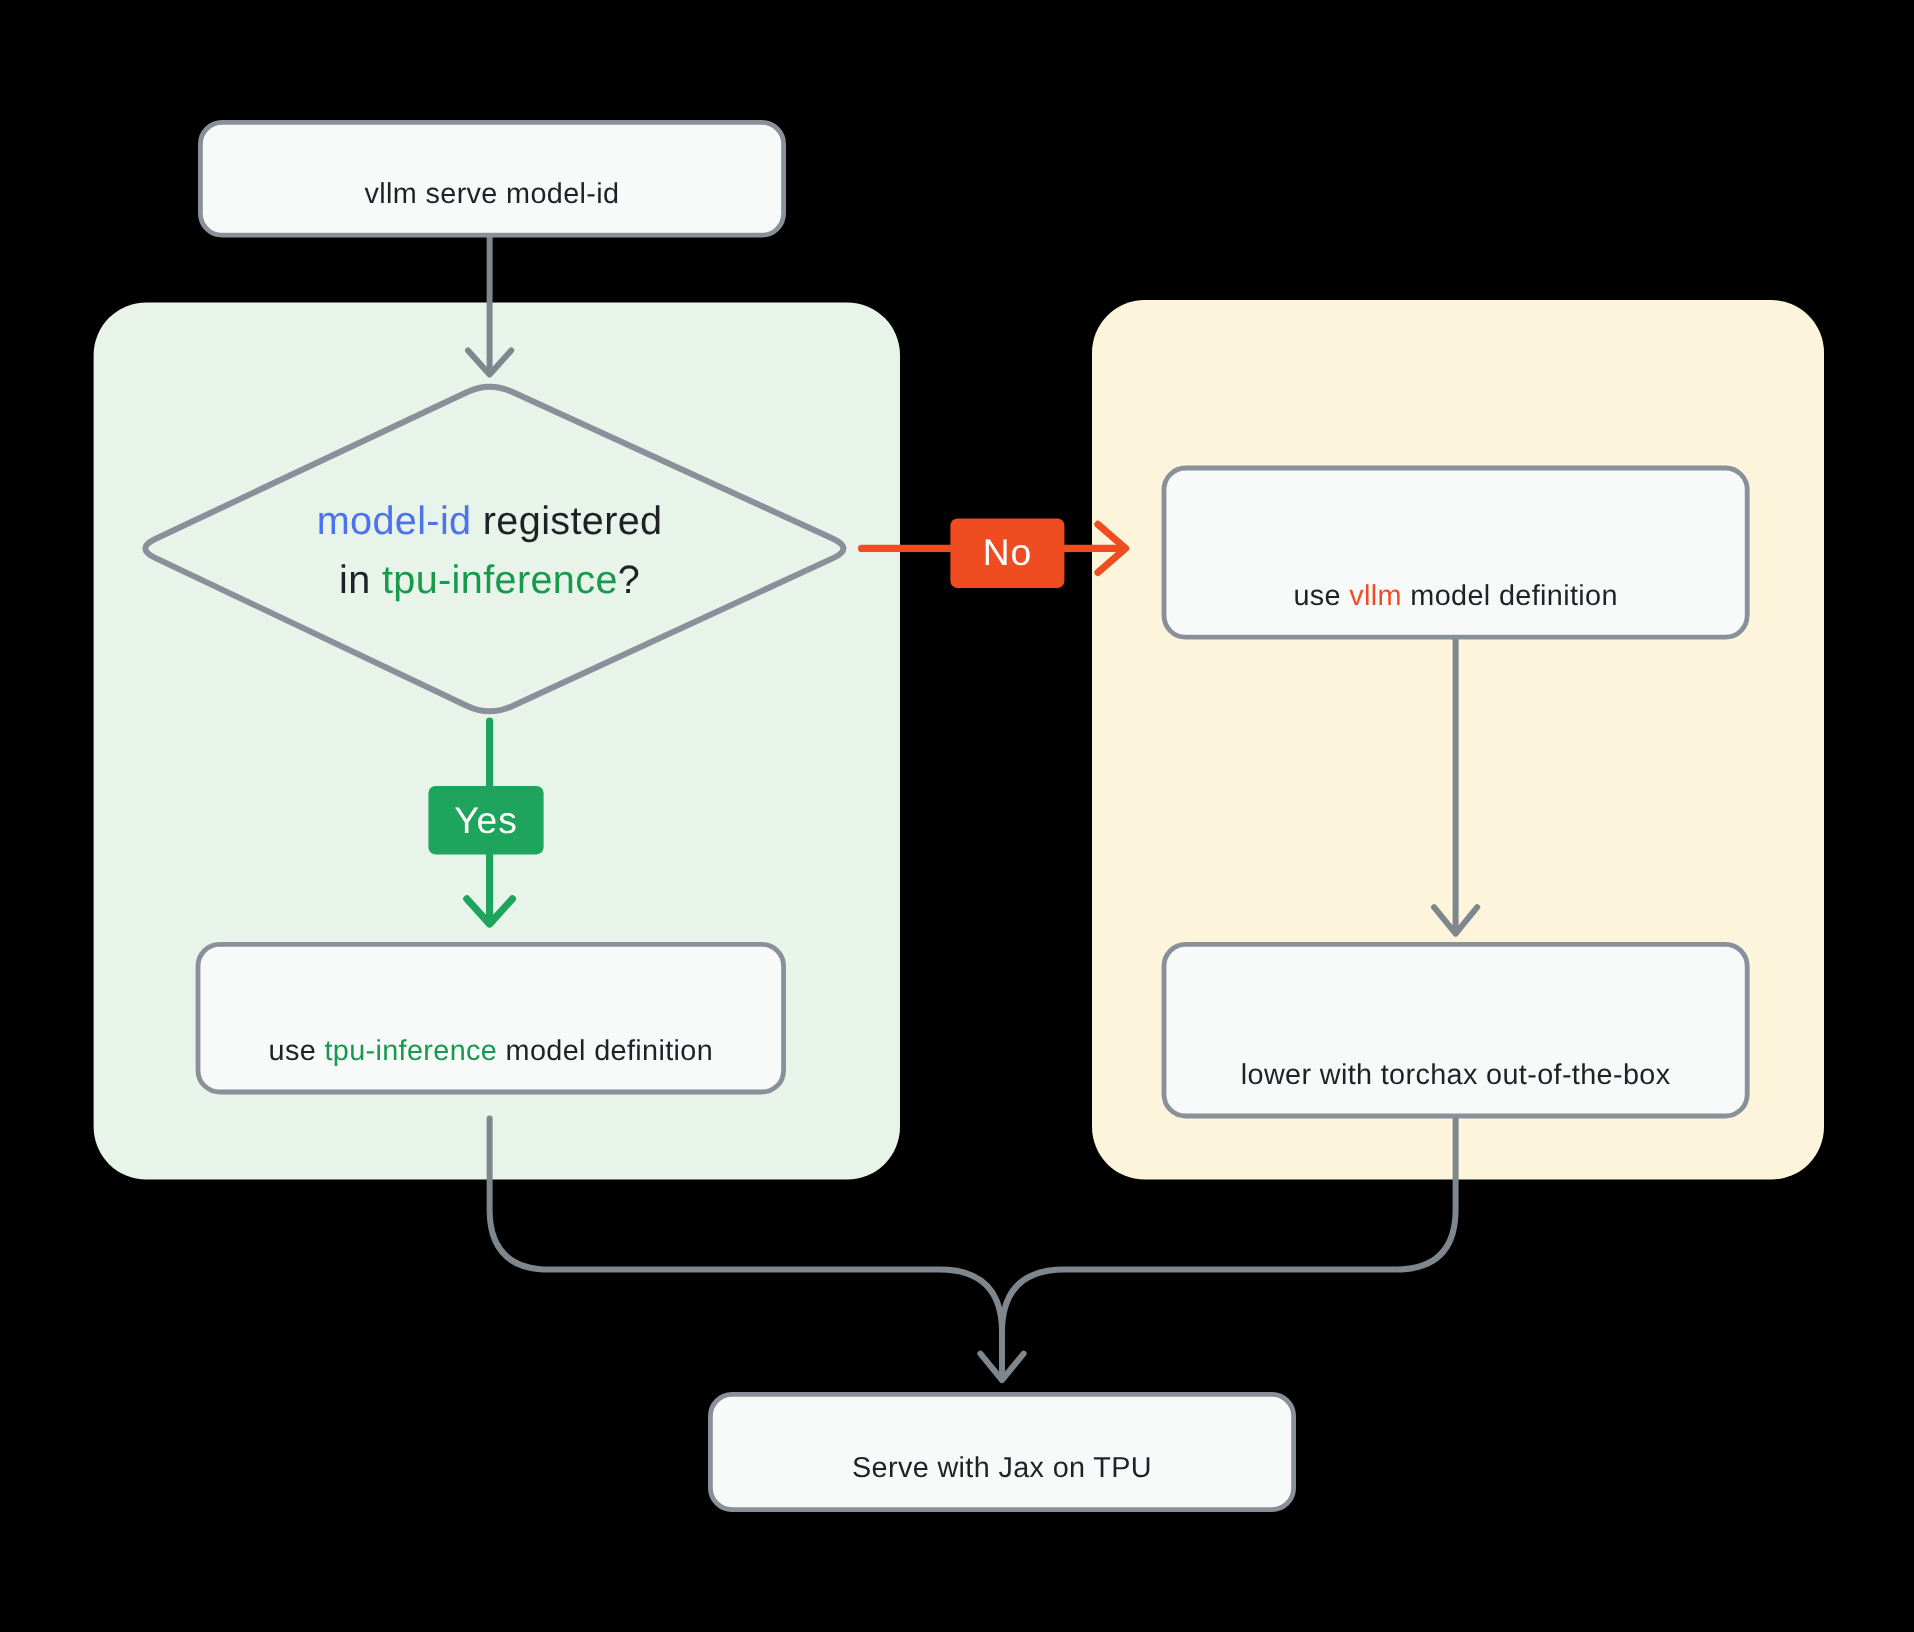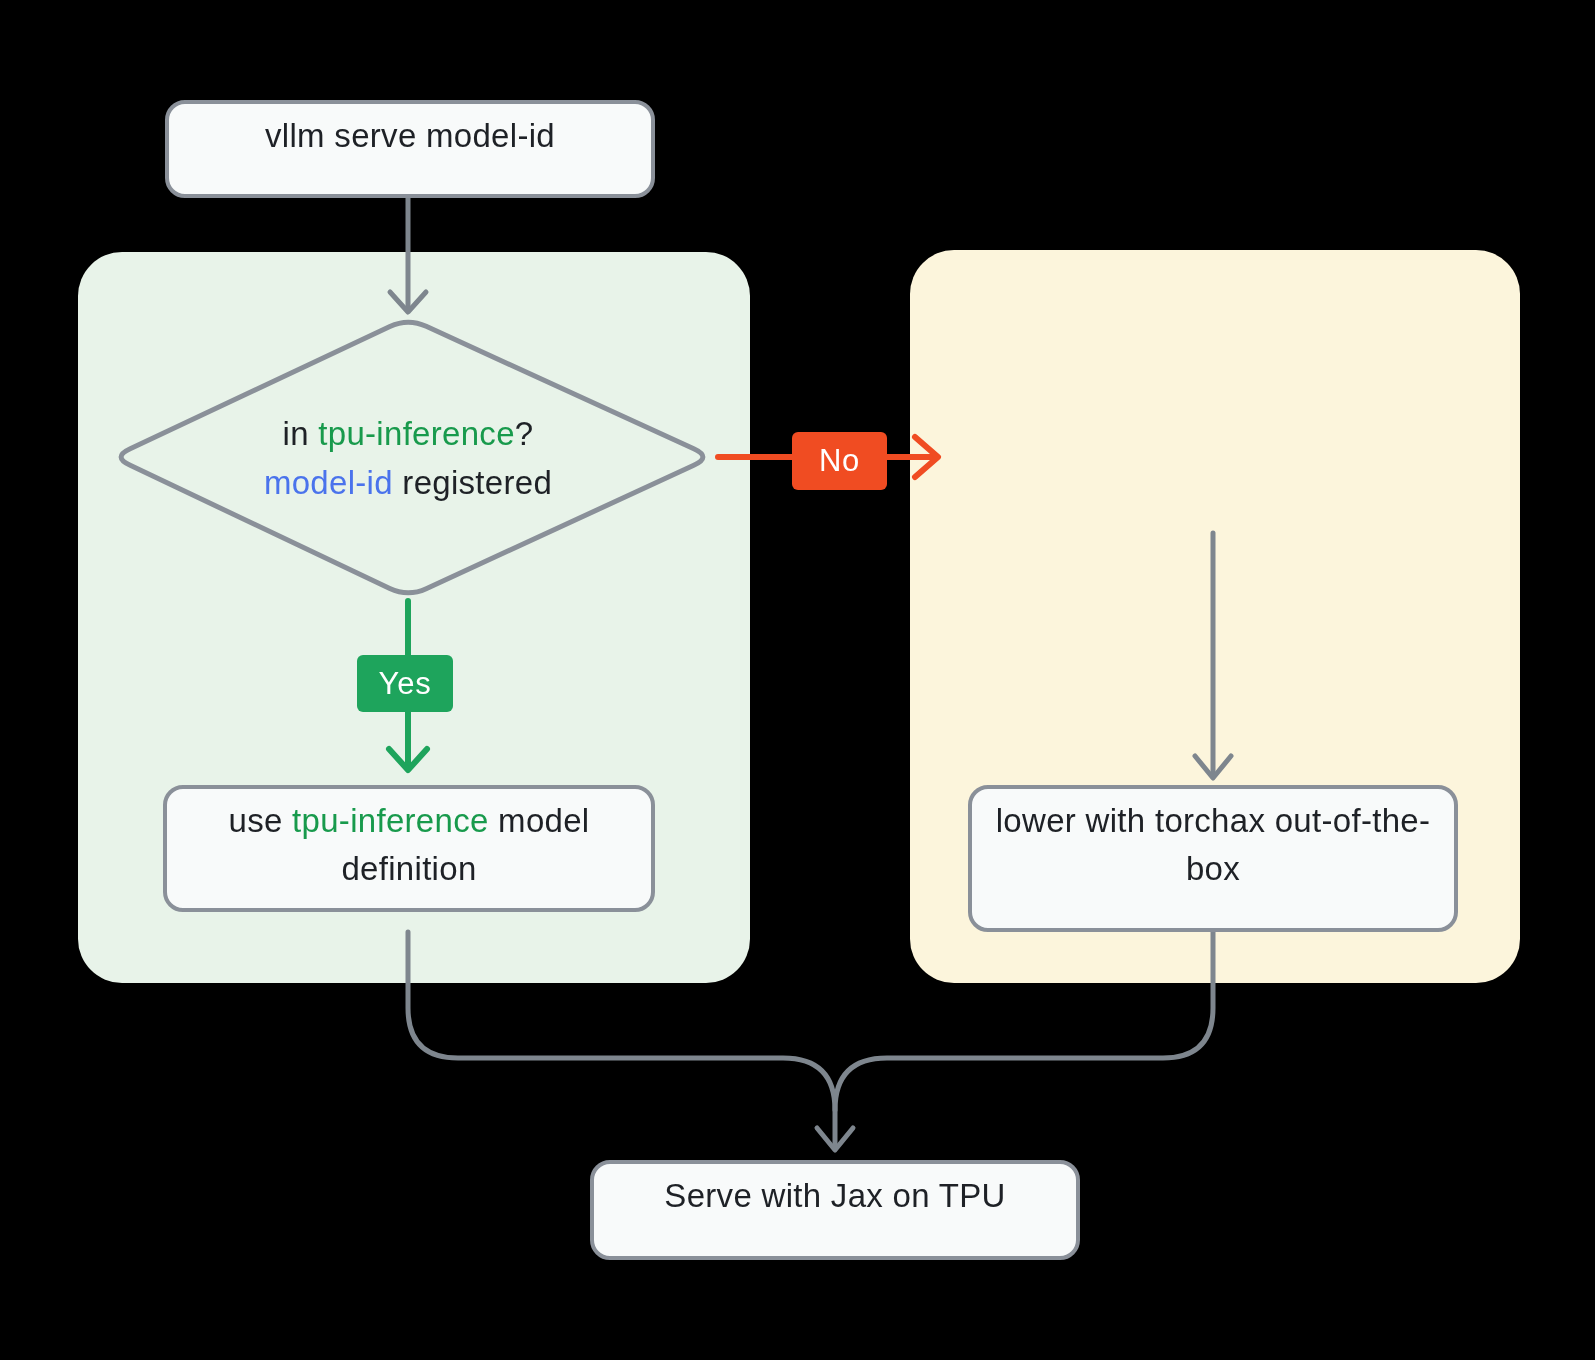--- a/index.html
+++ b/index.html
@@ -27,22 +27,22 @@
   .panel.yellow{left:910px;top:250px;width:610px;height:733px;background:var(--panel-yellow);}
   svg.wires{position:absolute;left:0;top:0;z-index:2;}
   svg.wires *{fill:none;stroke-linecap:round;stroke-linejoin:round;}
   .wire-gray{stroke:var(--connector);stroke-width:5px;}
   .wire-green{stroke:var(--green);stroke-width:6px;}
   .wire-orange{stroke:var(--orange);stroke-width:6px;}
   .decision-shape{fill:var(--node-fill);stroke:var(--node-border);stroke-width:5px;}
   .node{
     position:absolute;z-index:3;background:var(--node-fill);
     border:4px solid var(--node-border);border-radius:20px;
-    display:flex;align-items:flex-start;justify-content:center;text-align:center;
-    font-size:33px;font-weight:500;line-height:48px;letter-spacing:0.3px;
+    display:flex;align-items:flex-end;justify-content:center;text-align:center;
+    font-size:24px;font-weight:500;line-height:48px;letter-spacing:0.3px;
     box-sizing:border-box;padding:8px 18px;
   }
   .node-start{left:165px;top:100px;width:490px;height:98px;}
   .node-tpu{left:163px;top:785px;width:492px;height:127px;}
   .node-vllm{left:968px;top:388px;width:490px;height:145px;}
   .node-torchax{left:968px;top:785px;width:490px;height:147px;}
   .node-serve{left:590px;top:1160px;width:490px;height:100px;}
   .decision-label{
     position:absolute;z-index:3;left:138px;top:318px;width:540px;height:279px;
     display:flex;flex-direction:column;align-items:center;justify-content:center;
@@ -87,35 +87,38 @@
     <path class="wire-gray" d="M 408 932 L 408 1008 Q 408 1058 458 1058 L 783 1058 Q 835 1058 835 1110 L 835 1146"></path>
     <path class="wire-gray" d="M 1213 932 L 1213 1008 Q 1213 1058 1163 1058 L 887 1058 Q 835 1058 835 1110"></path>
     <path class="wire-gray" d="M 817 1128 L 835 1150 L 853 1128"></path>
   </svg>
 
   <div class="node node-start">
     <span>vllm serve model-id</span>
   </div>
 
   <div class="decision-label">
+    <div class="line"><span class="t-blue">model-id</span><span> registered</span></div>
     <div class="line"><span>in </span><span class="t-green">tpu-inference</span><span>?</span></div>
-    <div class="line"><span class="t-blue">model-id</span><span> registered</span></div>
   </div>
 
   <div class="badge badge-yes">
     <span>Yes</span>
   </div>
   <div class="badge badge-no">
     <span>No</span>
   </div>
 
   <div class="node node-tpu">
     <span><span>use </span><span class="t-green">tpu-inference</span><span> model definition</span></span>
   </div>
 
+  <div class="node node-vllm">
+    <span><span>use </span><span class="t-orange">vllm</span><span> model definition</span></span>
+  </div>
 
   <div class="node node-torchax">
     <span>lower with torchax out-of-the-box</span>
   </div>
 
   <div class="node node-serve">
     <span>Serve with Jax on TPU</span>
   </div>
 
 </div>

